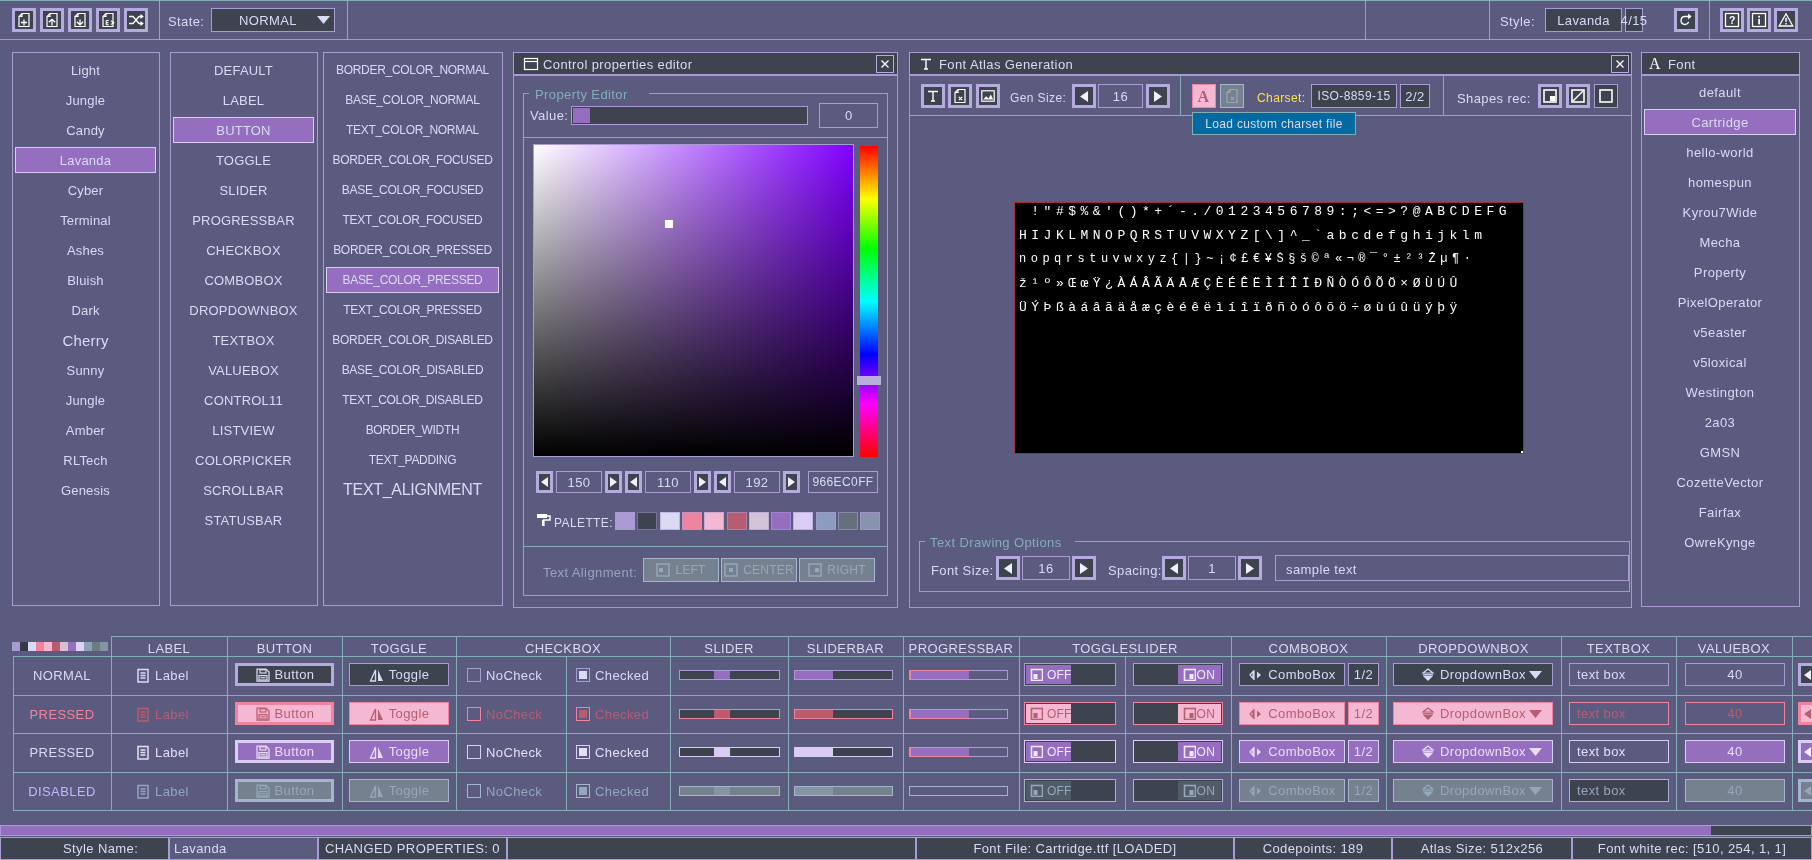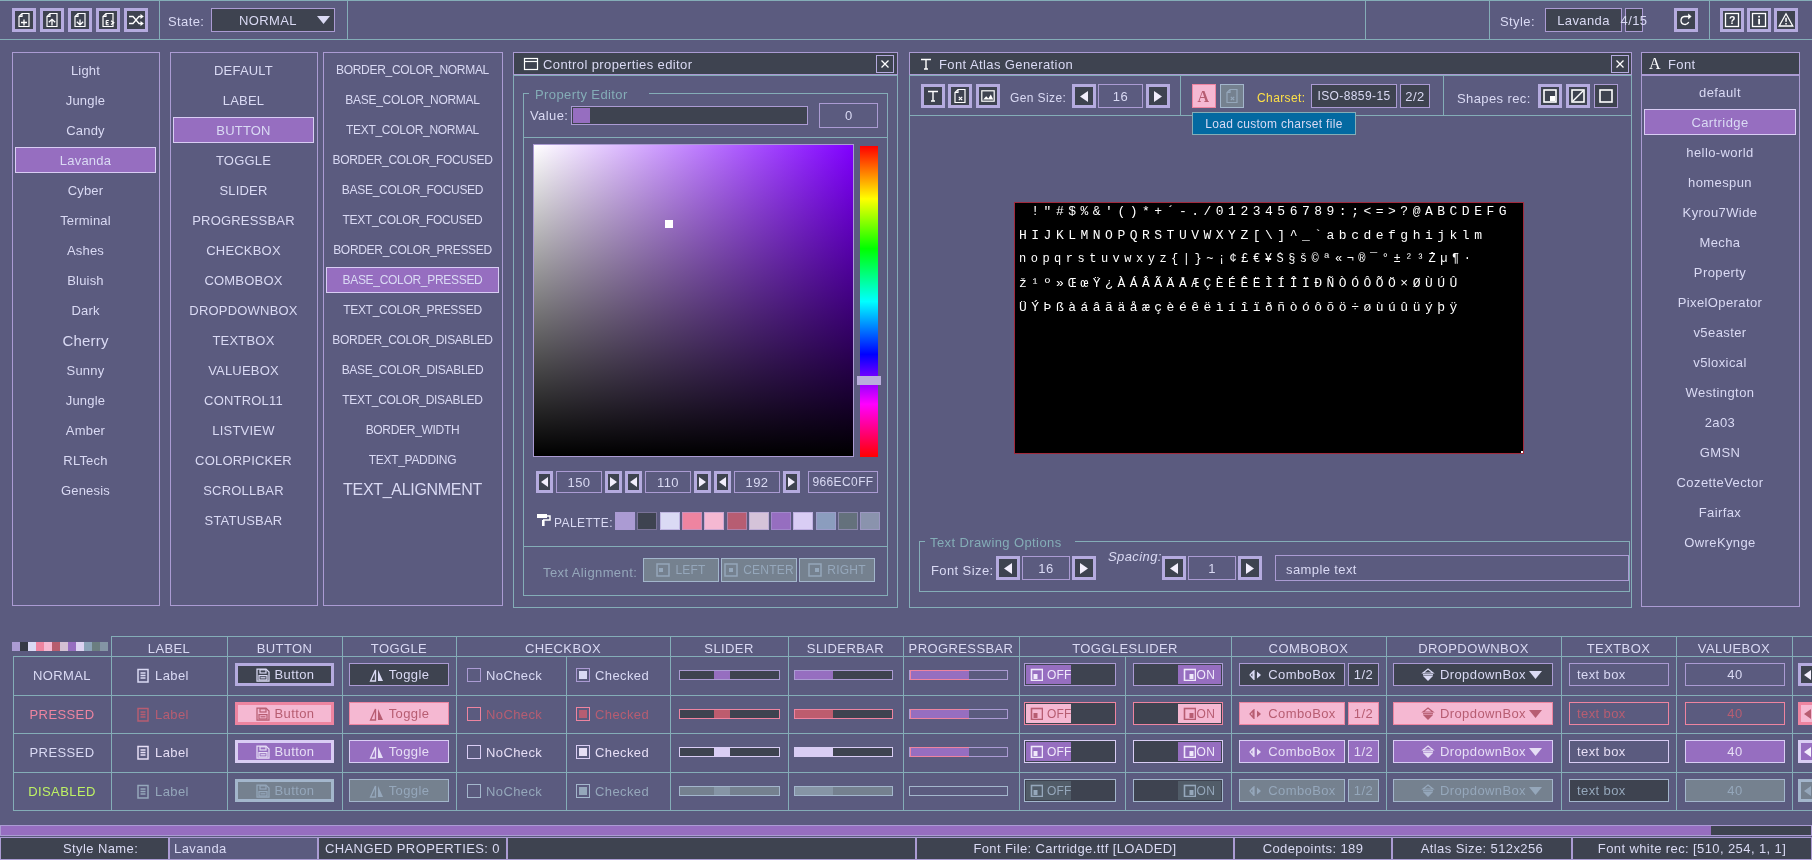--- a/index.html
+++ b/index.html
@@ -323,21 +323,21 @@
     <svg width="8" height="11" style="">
       <polygon points="8,0 8,11 0,5.5" fill="#f2eefc"></polygon>
     </svg>
   </div>
 <div class="ab" style="left:1022px;top:556px;width:48px;height:24px;border:1px solid #ab9bd3;background:#5b5b7f;display:flex;align-items:center;justify-content:center;font-size:13px;letter-spacing:0.4px;color:#dadaf4">16</div>
 <div class="ab" style="left:1072px;top:556px;width:24px;height:24px;border:3px solid #b5abdf;background:#3e4350;display:flex;align-items:center;justify-content:center">
     <svg width="8" height="11" style="">
       <polygon points="0,0 0,11 8,5.5" fill="#f2eefc"></polygon>
     </svg>
   </div>
-<div class="ab" style="left:1108px;top:548px;height:17px;font-size:13px;line-height:17px;color:#dadaf4;letter-spacing:0.4px;white-space:nowrap;font-style:italic;">Spacing:</div>
+<div class="ab" style="left:1108px;top:562px;height:17px;font-size:13px;line-height:17px;color:#dadaf4;letter-spacing:0.4px;white-space:nowrap;">Spacing:</div>
 <div class="ab" style="left:1162px;top:556px;width:24px;height:24px;border:3px solid #b5abdf;background:#3e4350;display:flex;align-items:center;justify-content:center">
     <svg width="8" height="11" style="">
       <polygon points="8,0 8,11 0,5.5" fill="#f2eefc"></polygon>
     </svg>
   </div>
 <div class="ab" style="left:1188px;top:556px;width:48px;height:24px;border:1px solid #ab9bd3;background:#5b5b7f;display:flex;align-items:center;justify-content:center;font-size:13px;letter-spacing:0.4px;color:#dadaf4">1</div>
 <div class="ab" style="left:1238px;top:556px;width:24px;height:24px;border:3px solid #b5abdf;background:#3e4350;display:flex;align-items:center;justify-content:center">
     <svg width="8" height="11" style="">
       <polygon points="0,0 0,11 8,5.5" fill="#f2eefc"></polygon>
     </svg>
@@ -410,21 +410,21 @@
 <div class="ab" style="left:52px;top:642px;width:8px;height:9px;background:#b75d6e"></div>
 <div class="ab" style="left:60px;top:642px;width:8px;height:9px;background:#d3c1d3"></div>
 <div class="ab" style="left:68px;top:642px;width:8px;height:9px;background:#966ec0"></div>
 <div class="ab" style="left:76px;top:642px;width:8px;height:9px;background:#ddd3f2"></div>
 <div class="ab" style="left:84px;top:642px;width:8px;height:9px;background:#8ba3b8"></div>
 <div class="ab" style="left:92px;top:642px;width:8px;height:9px;background:#6b7e80"></div>
 <div class="ab" style="left:100px;top:642px;width:8px;height:9px;background:#8495a5"></div>
 <div class="ab" style="left:13px;top:667px;width:98px;height:17px;font-size:13px;line-height:17px;color:#dadaf4;text-align:center;letter-spacing:0.4px;white-space:nowrap;">NORMAL</div>
 <div class="ab" style="left:13px;top:706px;width:98px;height:17px;font-size:13px;line-height:17px;color:#ee84a0;text-align:center;letter-spacing:0.4px;white-space:nowrap;">PRESSED</div>
 <div class="ab" style="left:13px;top:744px;width:98px;height:17px;font-size:13px;line-height:17px;color:#dadaf4;text-align:center;letter-spacing:0.4px;white-space:nowrap;">PRESSED</div>
-<div class="ab" style="left:13px;top:783px;width:98px;height:17px;font-size:13px;line-height:17px;color:#bef264;text-align:center;letter-spacing:0.4px;white-space:nowrap;">DISABLED</div>
+<div class="ab" style="left:13px;top:783px;width:98px;height:17px;font-size:13px;line-height:17px;color:#c4b5fd;text-align:center;letter-spacing:0.4px;white-space:nowrap;">DISABLED</div>
 <div class="ab" style="left:136px;top:667px;width:90px;height:16px;display:flex;align-items:center;color:#dadaf4;font-size:13px;letter-spacing:0.4px"><svg width="14" height="15" style="margin-right:5px">
       <rect x="2" y="1.5" width="10" height="12.5" fill="none" stroke="#dadaf4" stroke-width="1.5"></rect>
       <path d="M4.5 5 h5 M4.5 7.5 h5 M4.5 10 h5" stroke="#dadaf4" stroke-width="1.3"></path>
     </svg>Label</div>
 <div class="ab" style="left:235px;top:663px;width:99px;height:23px;border:3px solid #b5abdf;background:#3e4350;display:flex;align-items:center;justify-content:center;color:#dadaf4;font-size:13px;letter-spacing:0.4px"><svg width="15" height="15" style="margin-right:5px">
       <path d="M2 2 h9 l3 3 v9 h-12 z" fill="none" stroke="#dadaf4" stroke-width="1.25"></path>
       <rect x="5" y="2.8" width="6" height="3.2" fill="none" stroke="#dadaf4" stroke-width="1.2"></rect>
       <rect x="4" y="8.6" width="8" height="4.4" fill="none" stroke="#dadaf4" stroke-width="1.2"></rect>
       <path d="M5.5 10.8 h5" stroke="#dadaf4" stroke-width="1.2"></path>
     </svg>Button</div>

